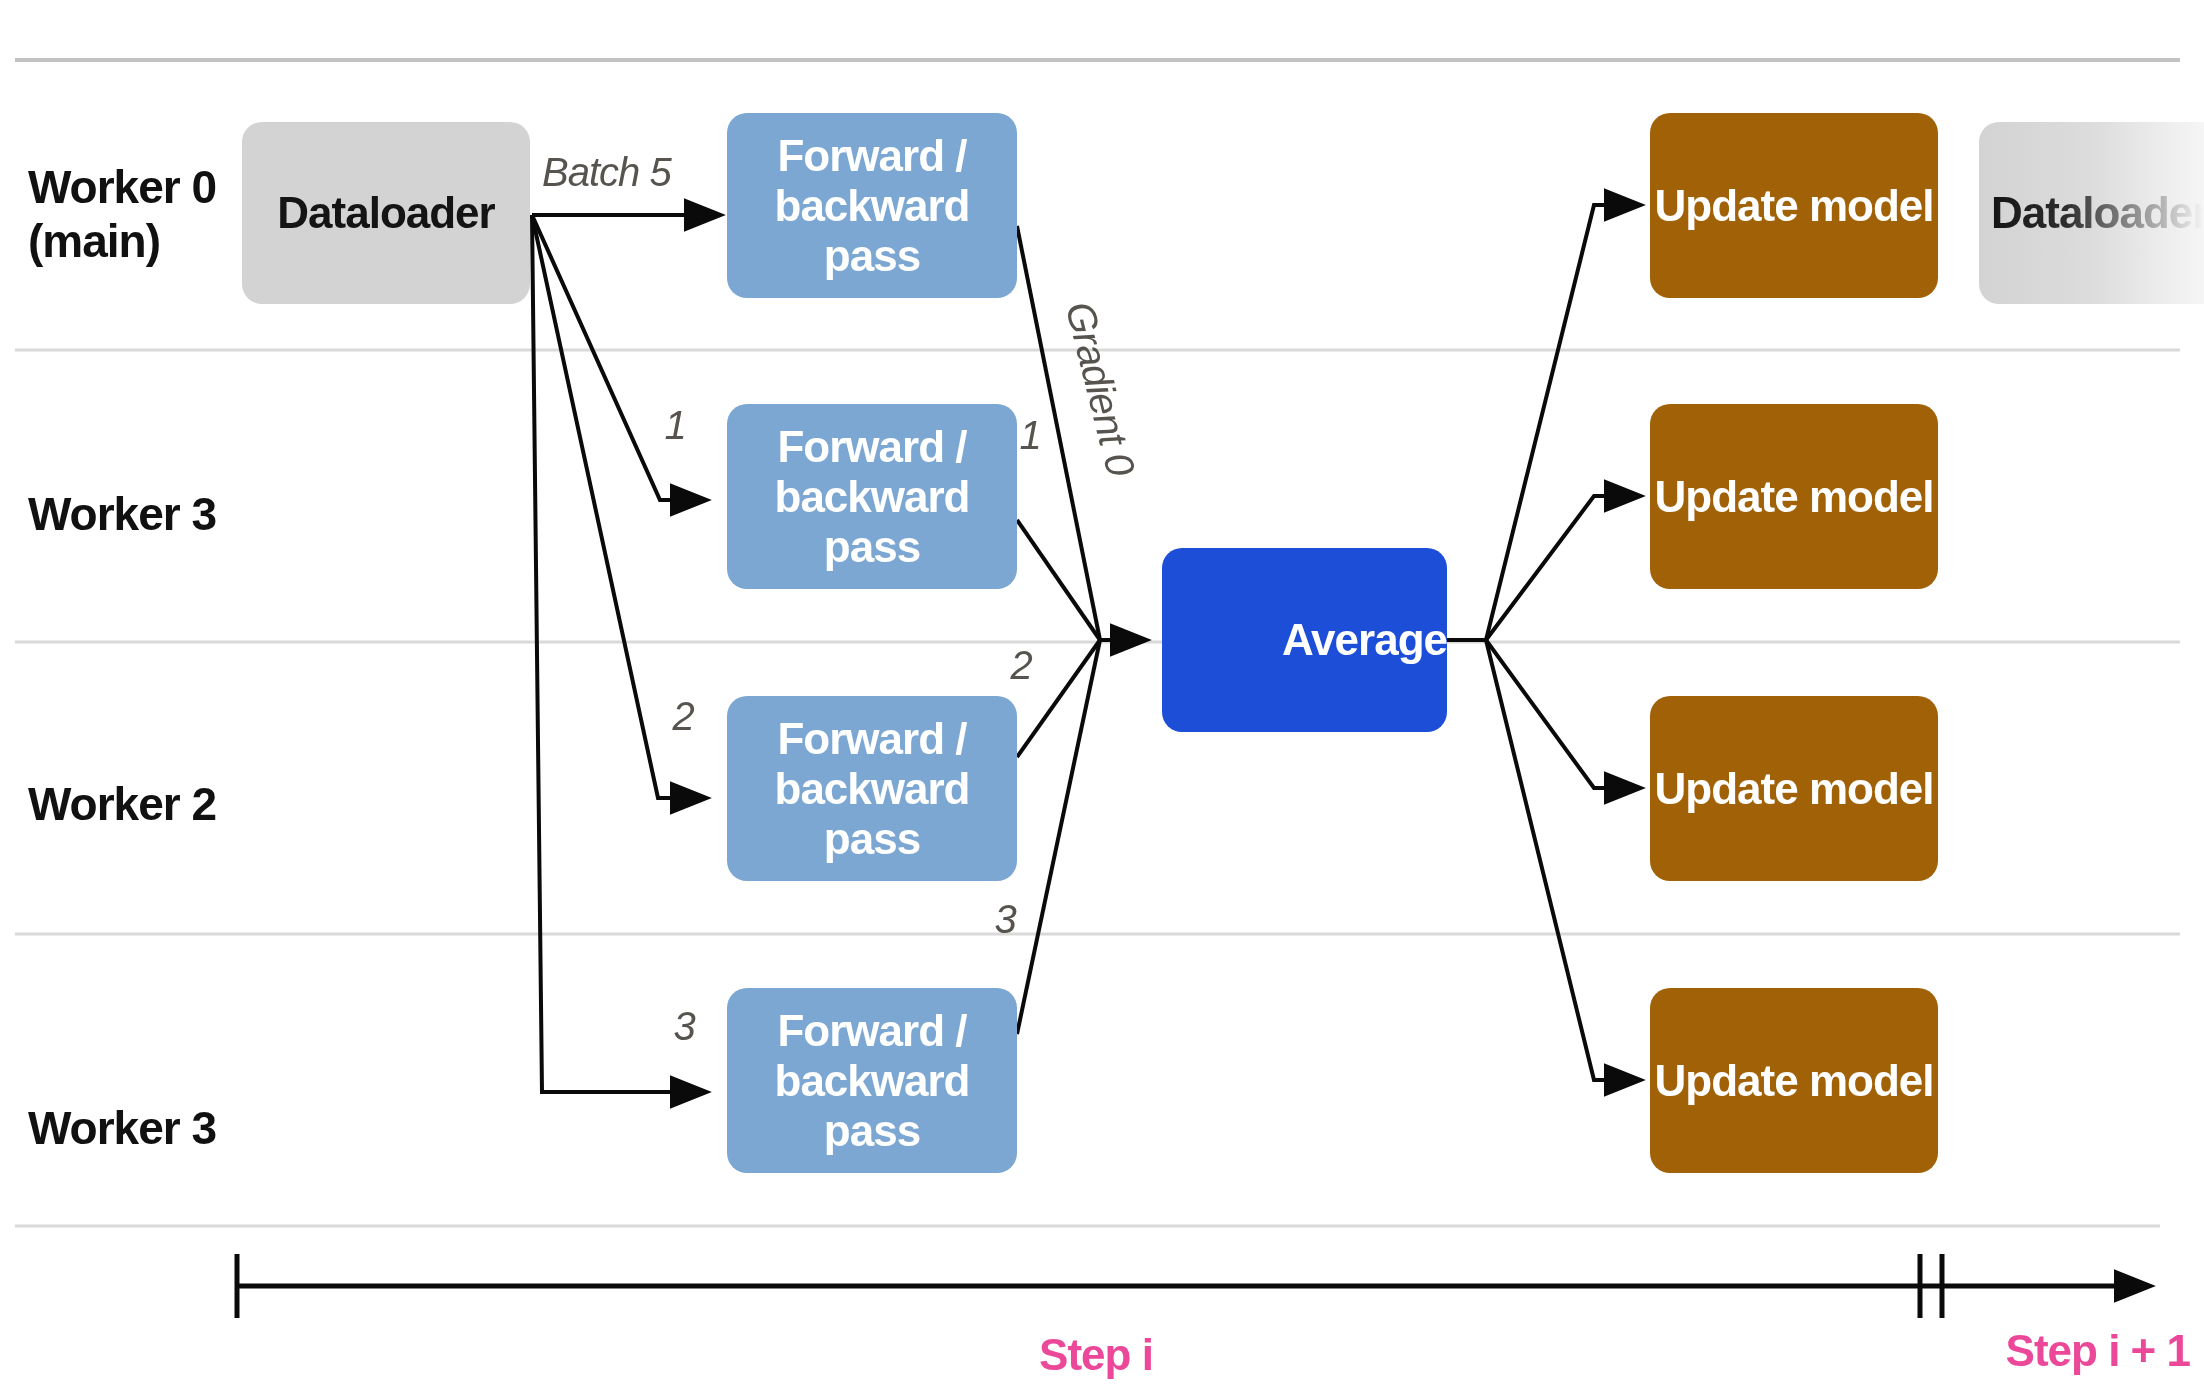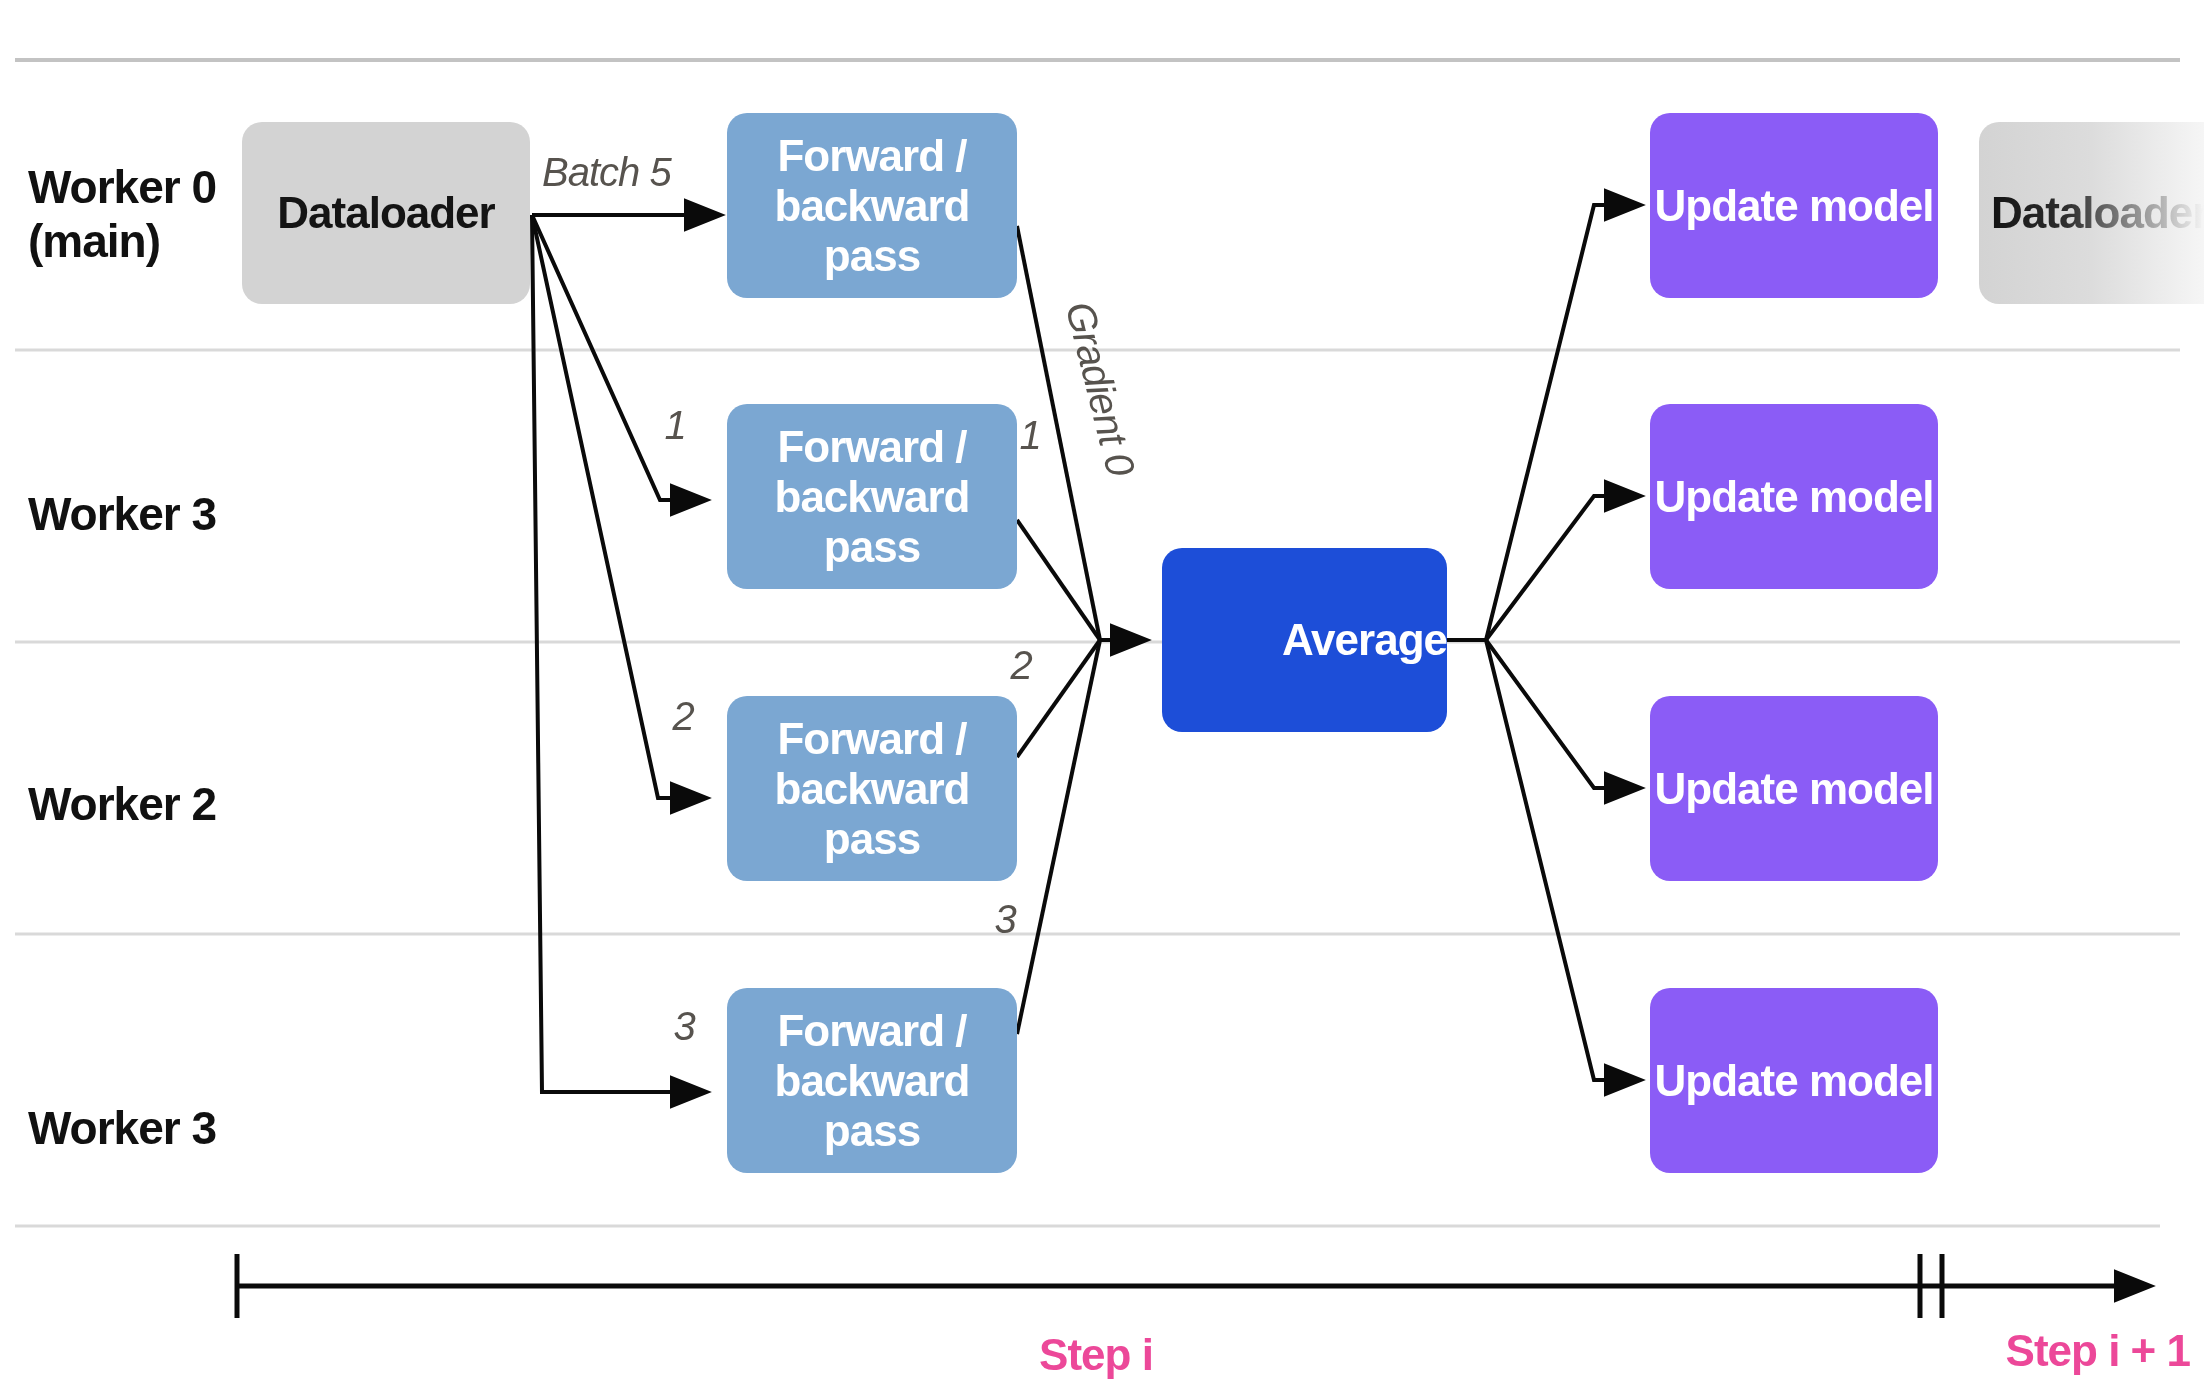--- a/index.html
+++ b/index.html
@@ -5,21 +5,21 @@
   html,body{margin:0;padding:0;background:#ffffff;}
   #canvas{position:relative;width:2204px;height:1390px;background:#ffffff;overflow:hidden;
           font-family:"Liberation Sans",sans-serif;padding-left:18px;}
   #wires{position:absolute;left:0;top:0;z-index:1;}
   .box{position:absolute;z-index:2;border-radius:20px;display:flex;flex-direction:column;
        align-items:center;justify-content:center;text-align:center;
        font-weight:bold;font-size:44px;letter-spacing:-1px;line-height:50px;}
   .box-dataloader{left:242px;top:122px;width:288px;height:182px;background:#d3d3d3;color:#141414;}
   .box-forward{left:727px;width:290px;height:185px;background:#7ba7d2;color:#ffffff;}
   .box-average{left:1162px;top:548px;width:285px;height:184px;background:#1d4ed8;color:#ffffff;align-items:flex-end;}
-  .box-update{left:1650px;width:288px;height:185px;background:#8b5cf6;color:#ffffff;}
+  .box-update{left:1650px;width:288px;height:185px;background:#a16207;color:#ffffff;}
   .box-dataloader-next{left:1979px;top:122px;width:250px;height:182px;border-radius:20px 0 0 20px;
        background:linear-gradient(90deg,#d3d3d3 0%,#dcdcdc 45%,#efefef 78%,#fbfbfb 100%);
        justify-content:center;align-items:flex-start;padding-left:12px;box-sizing:border-box;}
   .fade-text{background:linear-gradient(90deg,#141414 0%,#2e2e2e 35%,#9a9a9a 70%,rgba(220,220,220,0) 98%);
        -webkit-background-clip:text;background-clip:text;color:transparent;}
   .worker-label{position:absolute;left:28px;z-index:3;color:#111111;font-weight:bold;
        font-size:46px;letter-spacing:-1px;line-height:54px;}
   .annot{position:absolute;z-index:3;color:#57534e;font-style:italic;font-size:40px;letter-spacing:-1px;}
   .num{width:44px;text-align:center;}
   .step-label{position:absolute;z-index:3;color:#ec4899;font-weight:bold;font-size:44px;

